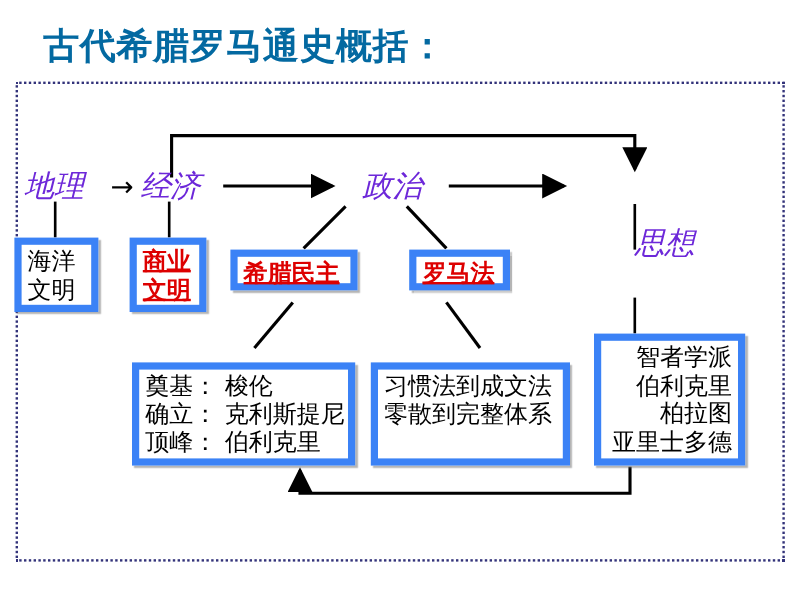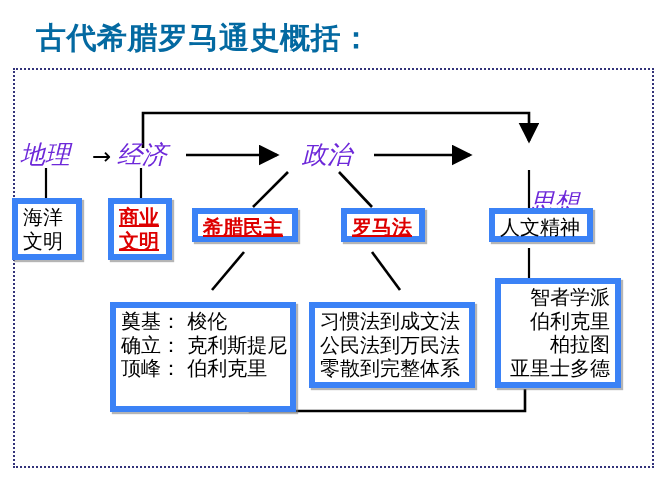--- a/index.html
+++ b/index.html
@@ -140,33 +140,29 @@
   </div>
 
   <div class="box red keyword" style="left:192px; top:208px; width:106px; height:34px;">
     <div class="txt">希腊民主</div>
   </div>
 
   <div class="box red keyword" style="left:341px; top:208px; width:84px; height:34px;">
     <div class="txt">罗马法</div>
   </div>
 
-  <div class="box keyword" style="left:489px; top:208px; width:104px; height:34px;">
-    <div class="txt">人文精神</div>
-  </div>
 
-  <div class="box stack" style="left:110px; top:302px; width:186px; height:110px;">
+  <div class="box stack" style="left:110px; top:302px; width:186px; height:86px;">
     <div class="txt">奠基： 梭伦</div>
     <div class="txt">确立： 克利斯提尼</div>
     <div class="txt">顶峰： 伯利克里</div>
   </div>
 
   <div class="box stack" style="left:309px; top:302px; width:166px; height:86px;">
     <div class="txt">习惯法到成文法</div>
-    <div class="txt">公民法到万民法</div>
     <div class="txt">零散到完整体系</div>
   </div>
 
   <div class="box stack" style="left:495px; top:278px; width:126px; height:110px;text-align:right;">
     <div class="txt">智者学派</div>
     <div class="txt">伯利克里</div>
     <div class="txt">柏拉图</div>
     <div class="txt">亚里士多德</div>
   </div>
 

